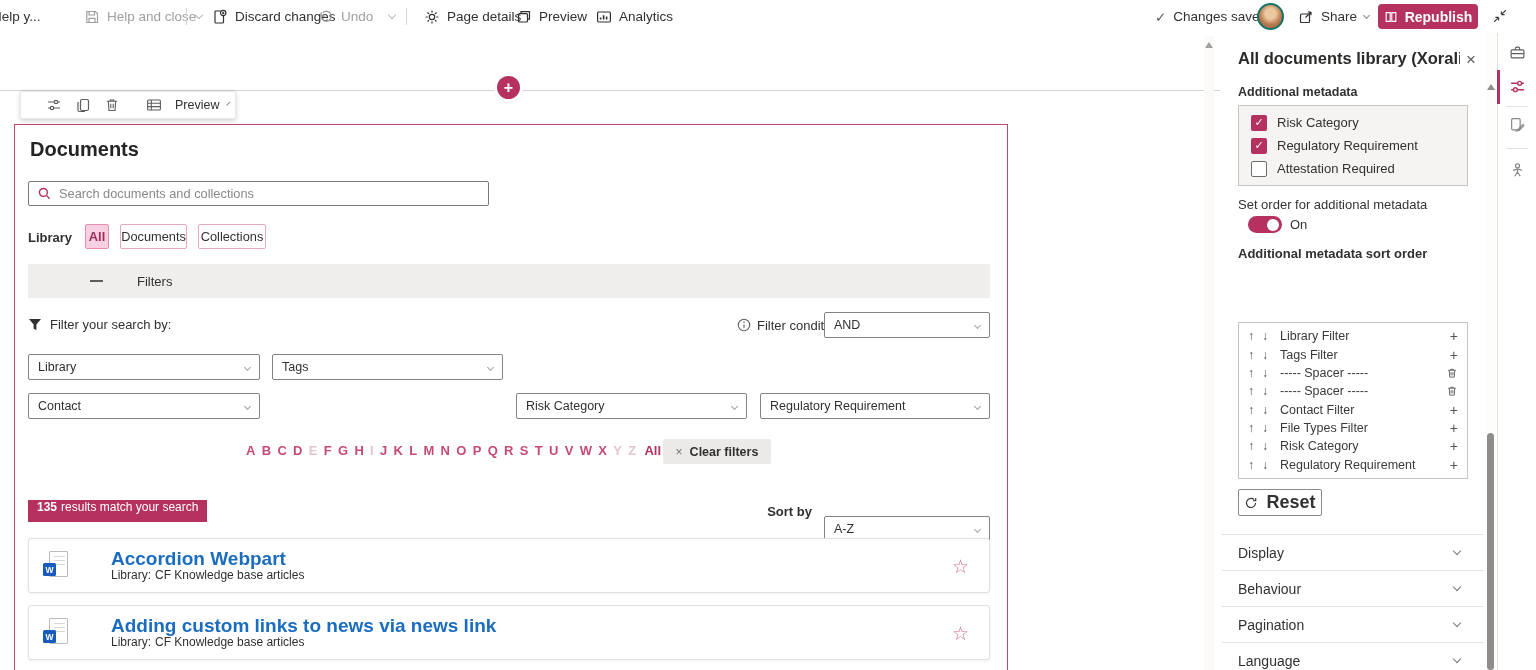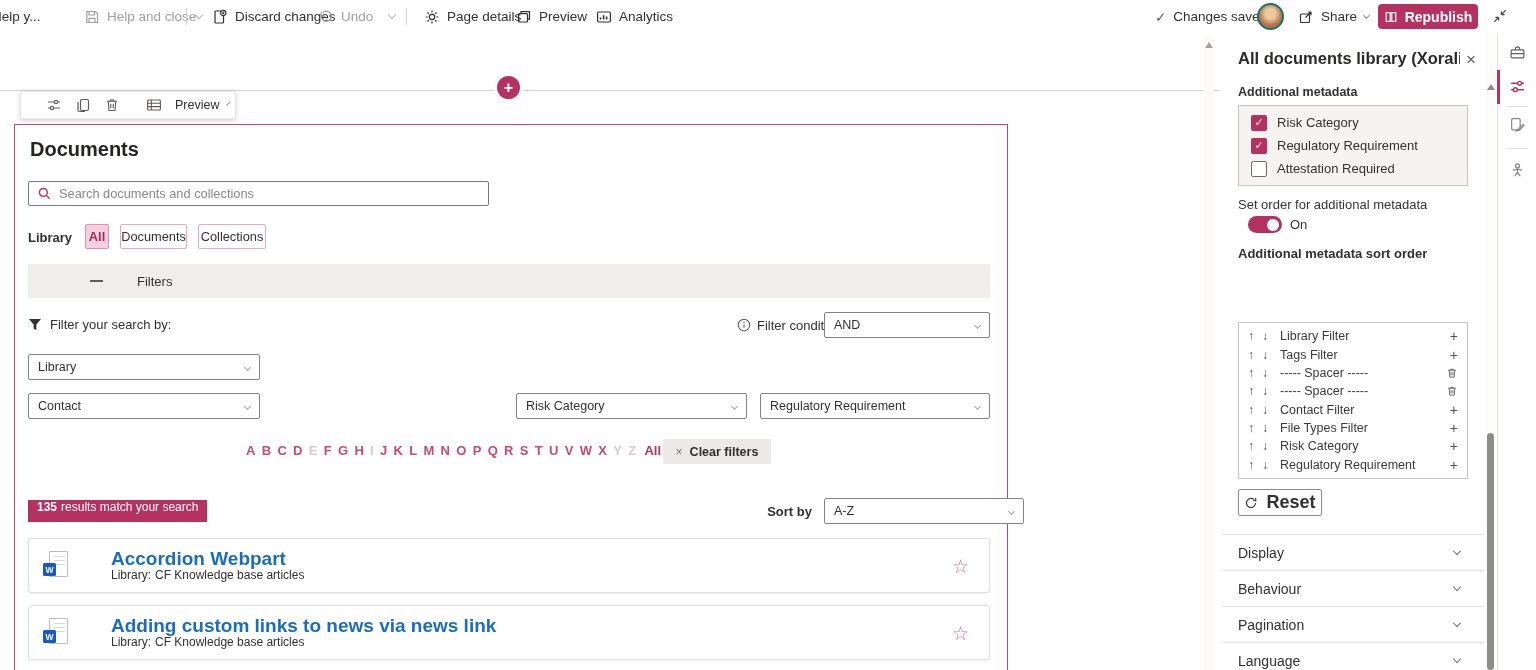--- a/index.html
+++ b/index.html
@@ -296,20 +296,24 @@
   <span class="fcond-label">Filter condition</span>
   <div class="ddl" style="left:824px;top:312px;width:166px">
     <span>AND</span>
     <span class="chev sm ddl-chev"></span>
   </div>
 
   <div class="ddl" style="left:28px;top:354px;width:232px">
     <span>Library</span>
     <span class="chev sm ddl-chev"></span>
   </div>
+  <div class="ddl" style="left:272px;top:354px;width:231px">
+    <span>Tags</span>
+    <span class="chev sm ddl-chev"></span>
+  </div>
   <div class="ddl" style="left:28px;top:393px;width:232px">
     <span>Contact</span>
     <span class="chev sm ddl-chev"></span>
   </div>
   <div class="ddl" style="left:516px;top:393px;width:231px">
     <span>Risk Category</span>
     <span class="chev sm ddl-chev"></span>
   </div>
   <div class="ddl" style="left:760px;top:393px;width:230px">
     <span>Regulatory Requirement</span>
@@ -350,21 +354,21 @@
     <span class="clear-x">×</span>
     <span class="clear-label">Clear filters</span>
   </div>
 
   <div class="badge">
     <b>135</b>
     <span>results match your search</span>
   </div>
 
   <div class="sortby">Sort by</div>
-  <div class="ddl" style="left:824px;top:498px;width:200px">
+  <div class="ddl" style="left:824px;top:516px;width:166px">
     <span>A-Z</span>
     <span class="chev sm ddl-chev"></span>
   </div>
 
   <div class="card" style="top:538px">
     <span class="doc-ic">
       <span class="dpage"></span>
       <span class="wbox">W</span>
     </span>
     <span class="card-title">Accordion Webpart</span>

